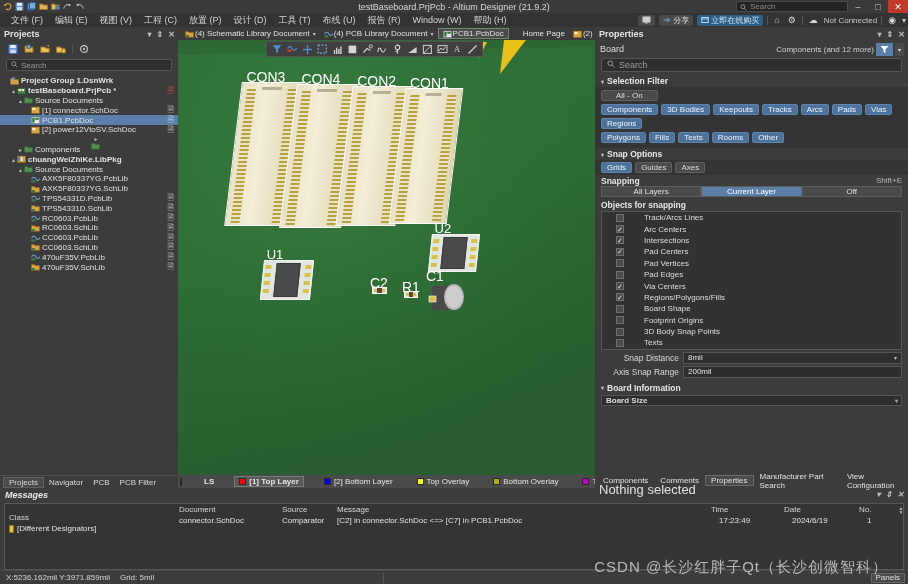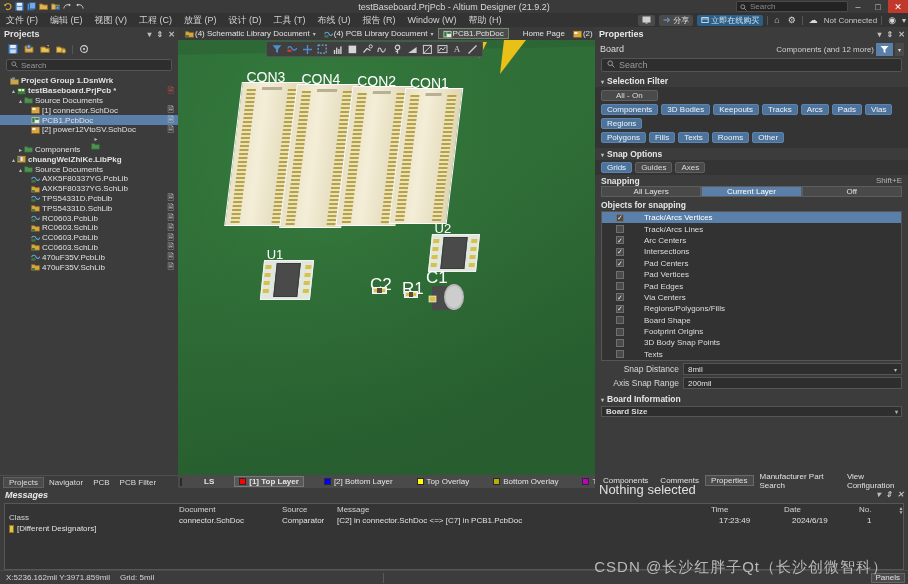--- a/index.html
+++ b/index.html
@@ -31,21 +31,21 @@
   }
   .tb-search .sicon { position:absolute; left:3px; top:2px; }
   .wbtns { position:absolute; right:0; top:0; display:flex; height:13px; }
   .wbtn { width:20px; height:13px; display:flex; align-items:center; justify-content:center;
           font-size:9px; color:#d0d0d0; }
   .wbtn.close { background:#c0392b; color:#fff; }
 
   
   .menubar {
     height:14px; background:#333333; display:flex; align-items:center;
-    gap:0px; flex:0 0 14px; position:relative;
+    padding-left:5px; gap:0px; flex:0 0 14px; position:relative;
   }
   .menubar .mi { font-size:9px; color:#d2d2d2; padding:0 6px; white-space:nowrap; }
   .topright {
     position:absolute; right:2px; top:0; height:14px; display:flex;
     align-items:center; gap:4px;
   }
   .tr-btn {
     height:11px; padding:0 4px; background:#4a4a4a; border-radius:2px;
     display:flex; align-items:center; font-size:8px; color:#e0e0e0; gap:2px;
   }
@@ -223,21 +223,21 @@
   .conn .cbody { width:100%; height:100%; background:linear-gradient(90deg,#e9e2c6 0%,#f4eed8 40%,#ded6b4 100%);
                  border:1px solid #fafafa; position:relative; overflow:hidden; }
   .conn .pins { position:absolute; top:6px; bottom:2px; width:9px;
                 background:repeating-linear-gradient(to bottom,#b9a33c 0px,#b9a33c 2px,#e9e2c6 2px,#e9e2c6 4px); }
   .chipPkg { position:absolute; }
   .chipPkg .cl { position:absolute; top:-13px; left:2px; font-size:13px; color:#fff; }
   .chipPkg .cbdy { position:absolute; background:#4a4a4a; border:1px solid #3a3a3a; }
   .chipPkg .base { position:absolute; inset:0; background:#dfe7df; border:1px solid #f2f2f2; }
   .chipPkg .padz { position:absolute; width:6px; height:4px; background:#d8c14a; }
   .smd { position:absolute; }
-  .smd .sl { position:absolute; top:-12px; left:-2px; font-size:17px; color:#fff; }
+  .smd .sl { position:absolute; top:-12px; left:-2px; font-size:14px; color:#fff; }
 </style>
 </head>
 <body>
 
 <div class="app">
 
   <div class="titlebar">
     <div class="qat">
       <span class="ic"><svg width="9" height="9" viewBox="0 0 9 9">
             <path d="M2 4 A3 3 0 1 1 3 6.8" stroke="#d8a13a" stroke-width="1.2" fill="none"></path>
@@ -891,26 +891,20 @@
         </div>
         <div class="seg" id="snap-segments">
             <div>All Layers</div>
             <div class="on">Current Layer</div>
             <div>Off</div>
           </div>
 
         <div class="objlabel">Objects for snapping</div>
         <div class="objtable">
           <div id="snap-objects">
-              <div class="objrow sel">
-                <span class="cb">
-                  <span class="cbx">✓</span>
-                </span>
-                <span class="nm">Track/Arcs Vertices</span>
-              </div>
               <div class="objrow">
                 <span class="cb">
                   <span class="cbx unchecked">✓</span>
                 </span>
                 <span class="nm">Track/Arcs Lines</span>
               </div>
               <div class="objrow">
                 <span class="cb">
                   <span class="cbx">✓</span>
                 </span>

